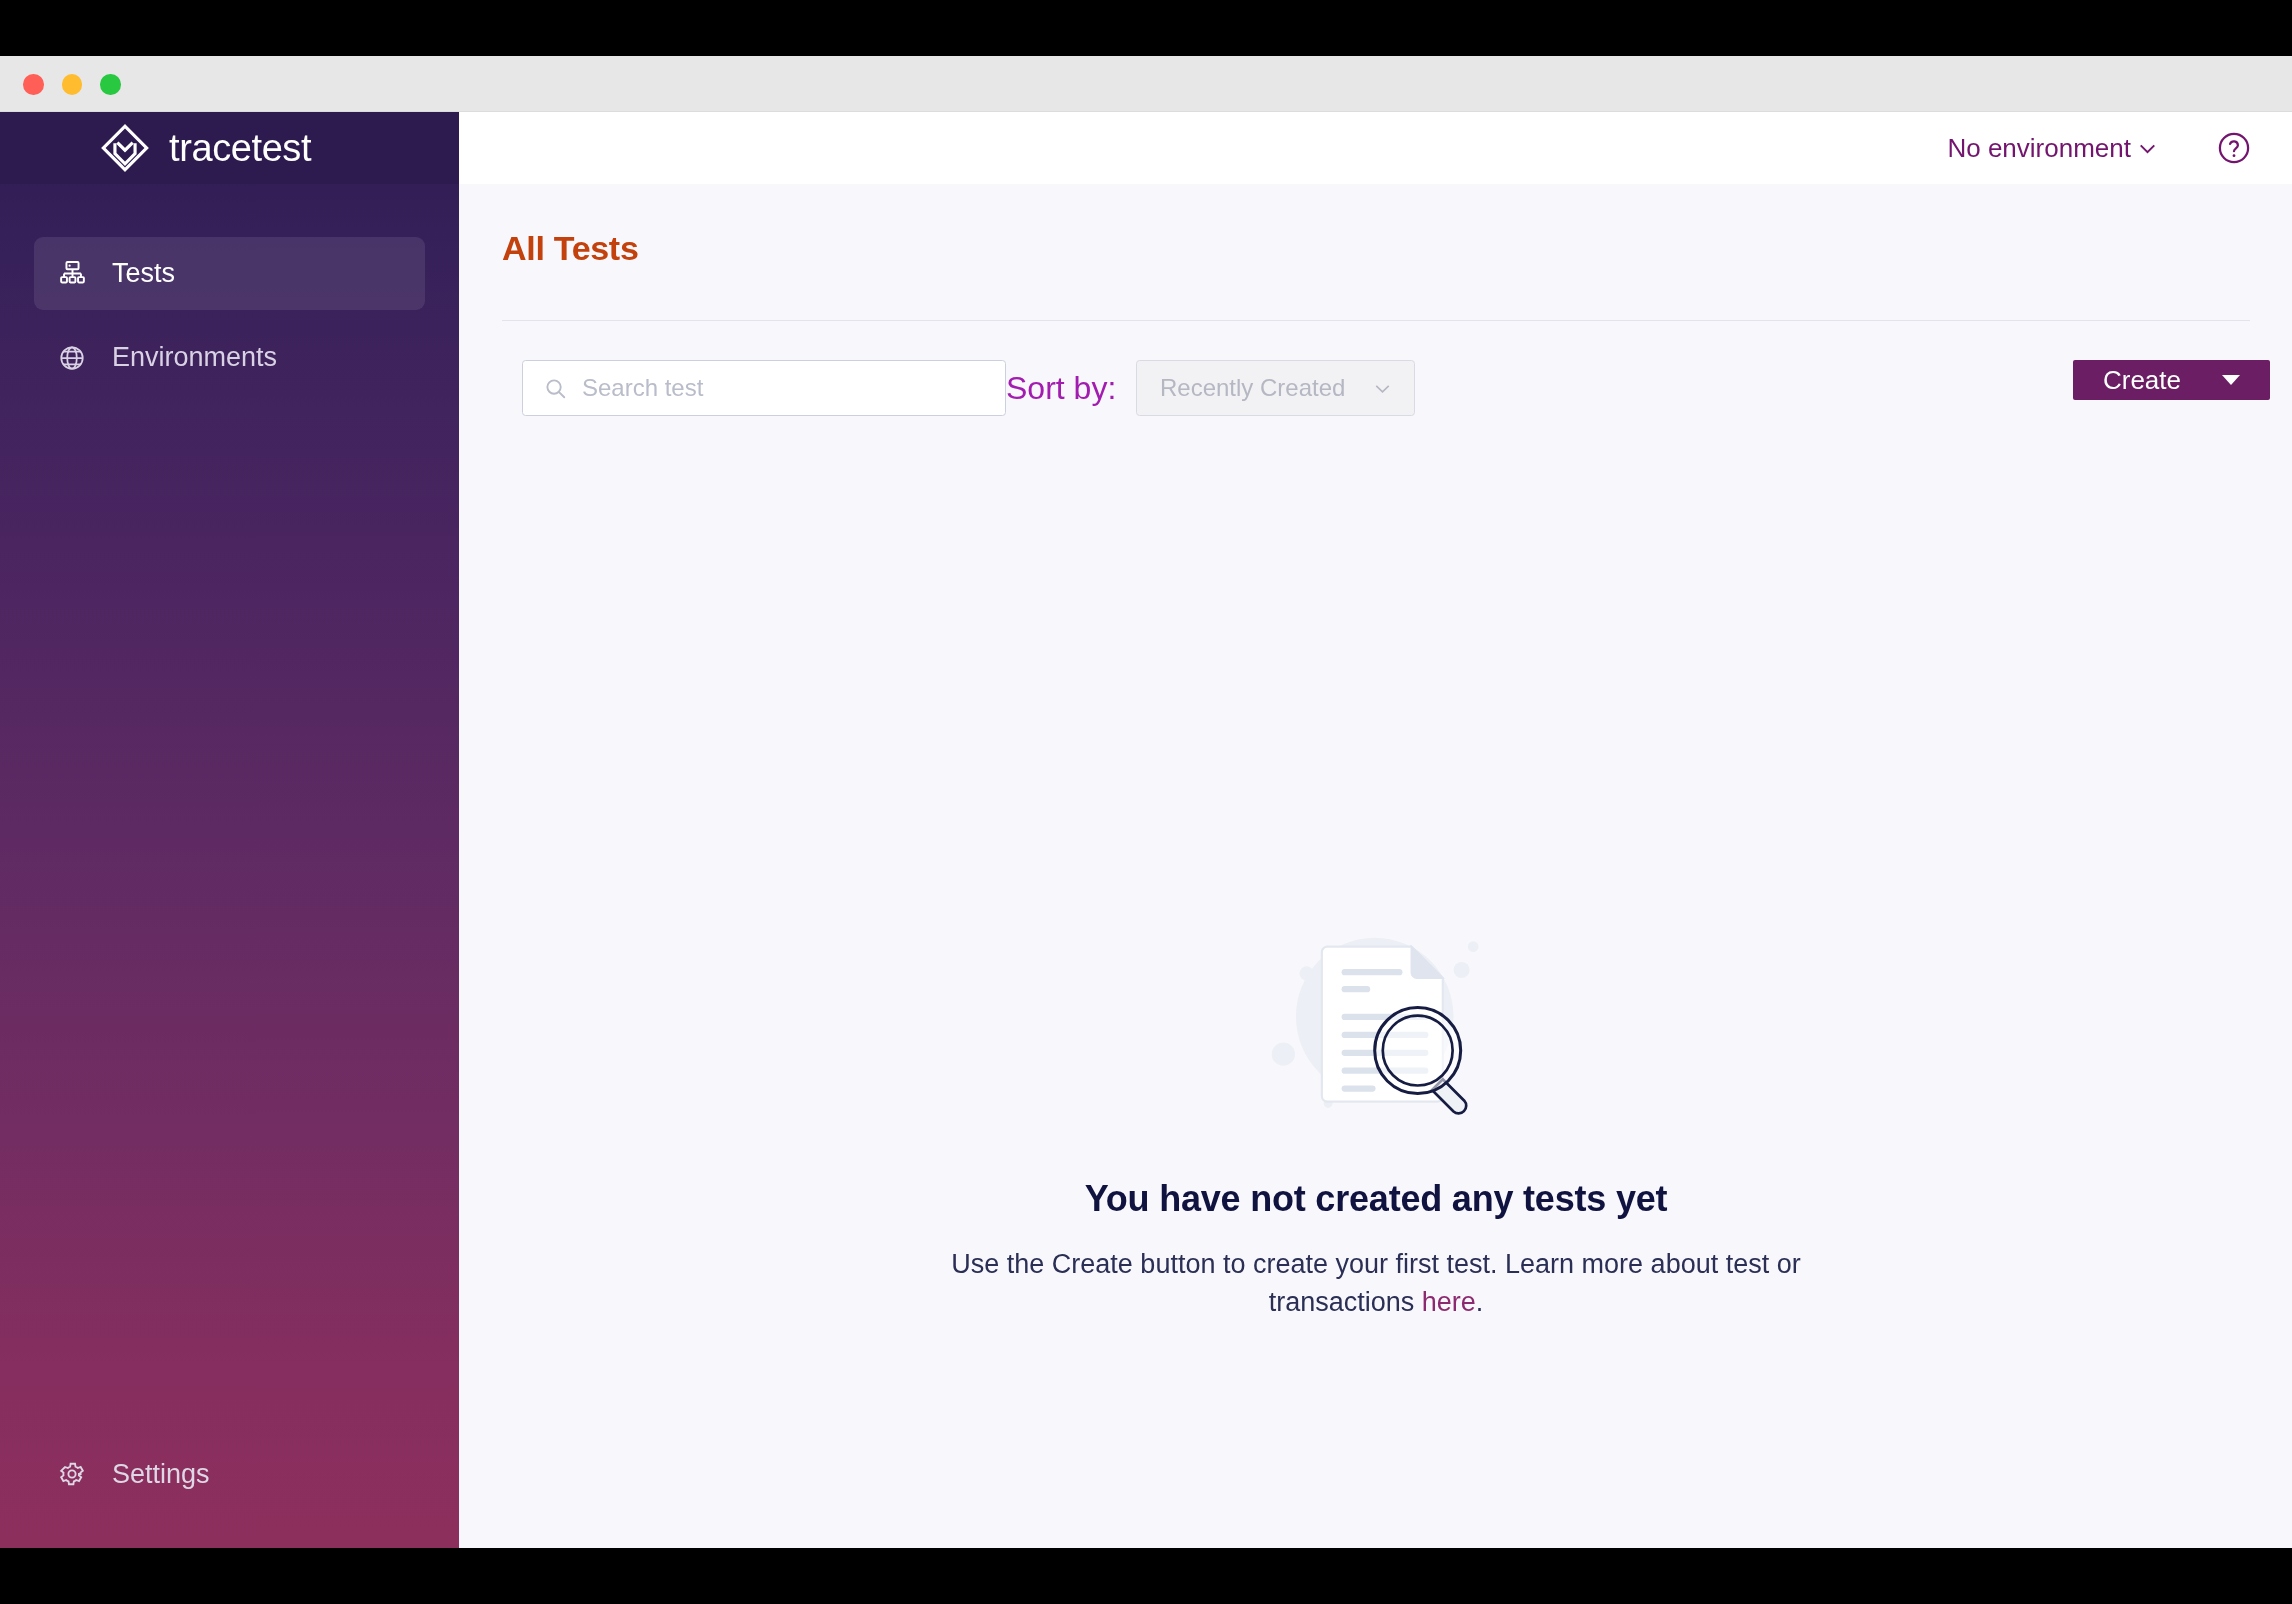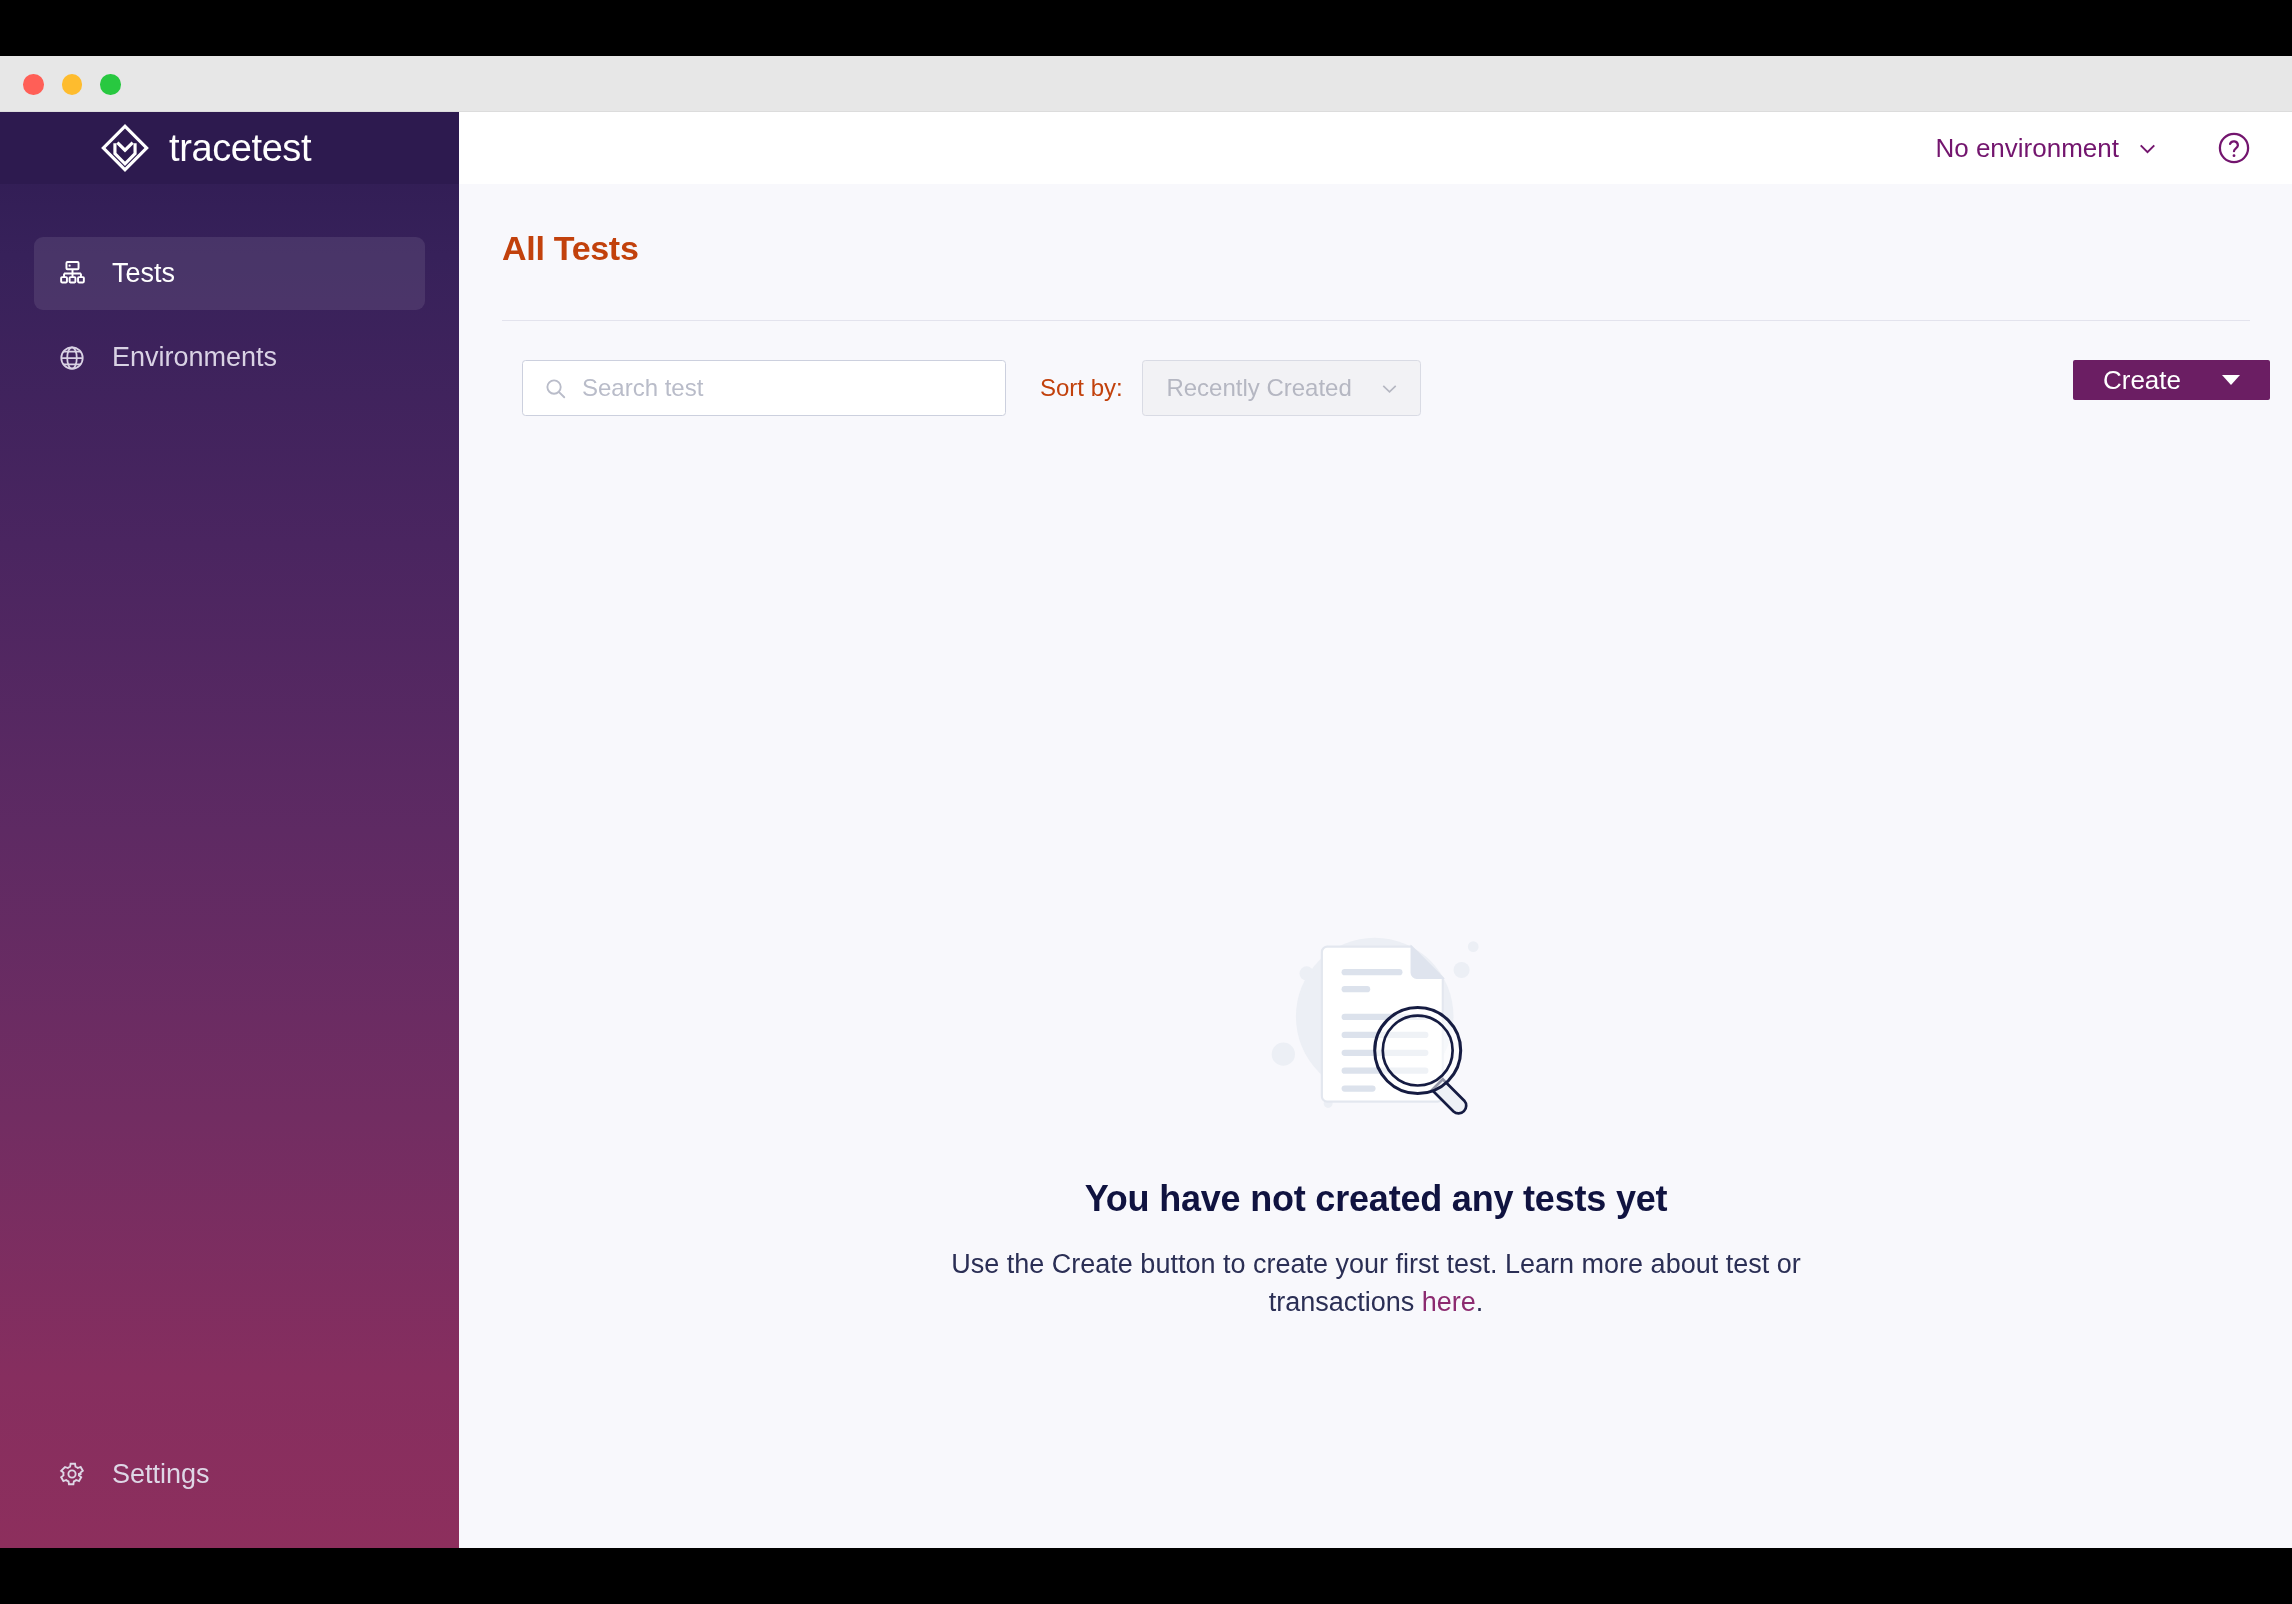--- a/index.html
+++ b/index.html
@@ -159,21 +159,21 @@
     background: #ffffff;
     display: flex;
     align-items: center;
     justify-content: flex-end;
     padding-right: 41px;
     box-sizing: border-box;
   }
   .env-select {
     display: flex;
     align-items: center;
-    gap: 16px;
+    gap: 4px;
     color: #73156e;
     font-size: 26px;
     cursor: pointer;
     white-space: nowrap;
   }
   .help-btn {
     margin-left: 56px;
     width: 36px;
     height: 36px;
     cursor: pointer;
@@ -237,23 +237,22 @@
     font-family: "Liberation Sans", sans-serif;
     font-size: 24px;
     color: #3a3a55;
     margin-left: 14.3px;
     width: 394px;
     padding: 0;
   }
   .search-input::placeholder { color: #b9bcc9; }
 
   .sort-label {
-    margin-left: 34px;
-    font-size: 24px;
-    color: #c2410c;
+    font-size: 32px;
+    color: #a21caf;
     white-space: nowrap;
   }
 
   .sort-select {
     margin-left: 19.7px;
     width: 279px;
     height: 56px;
     background: #f2f2f5;
     border: 0.9px solid #d9dbe4;
     border-radius: 3.6px;

